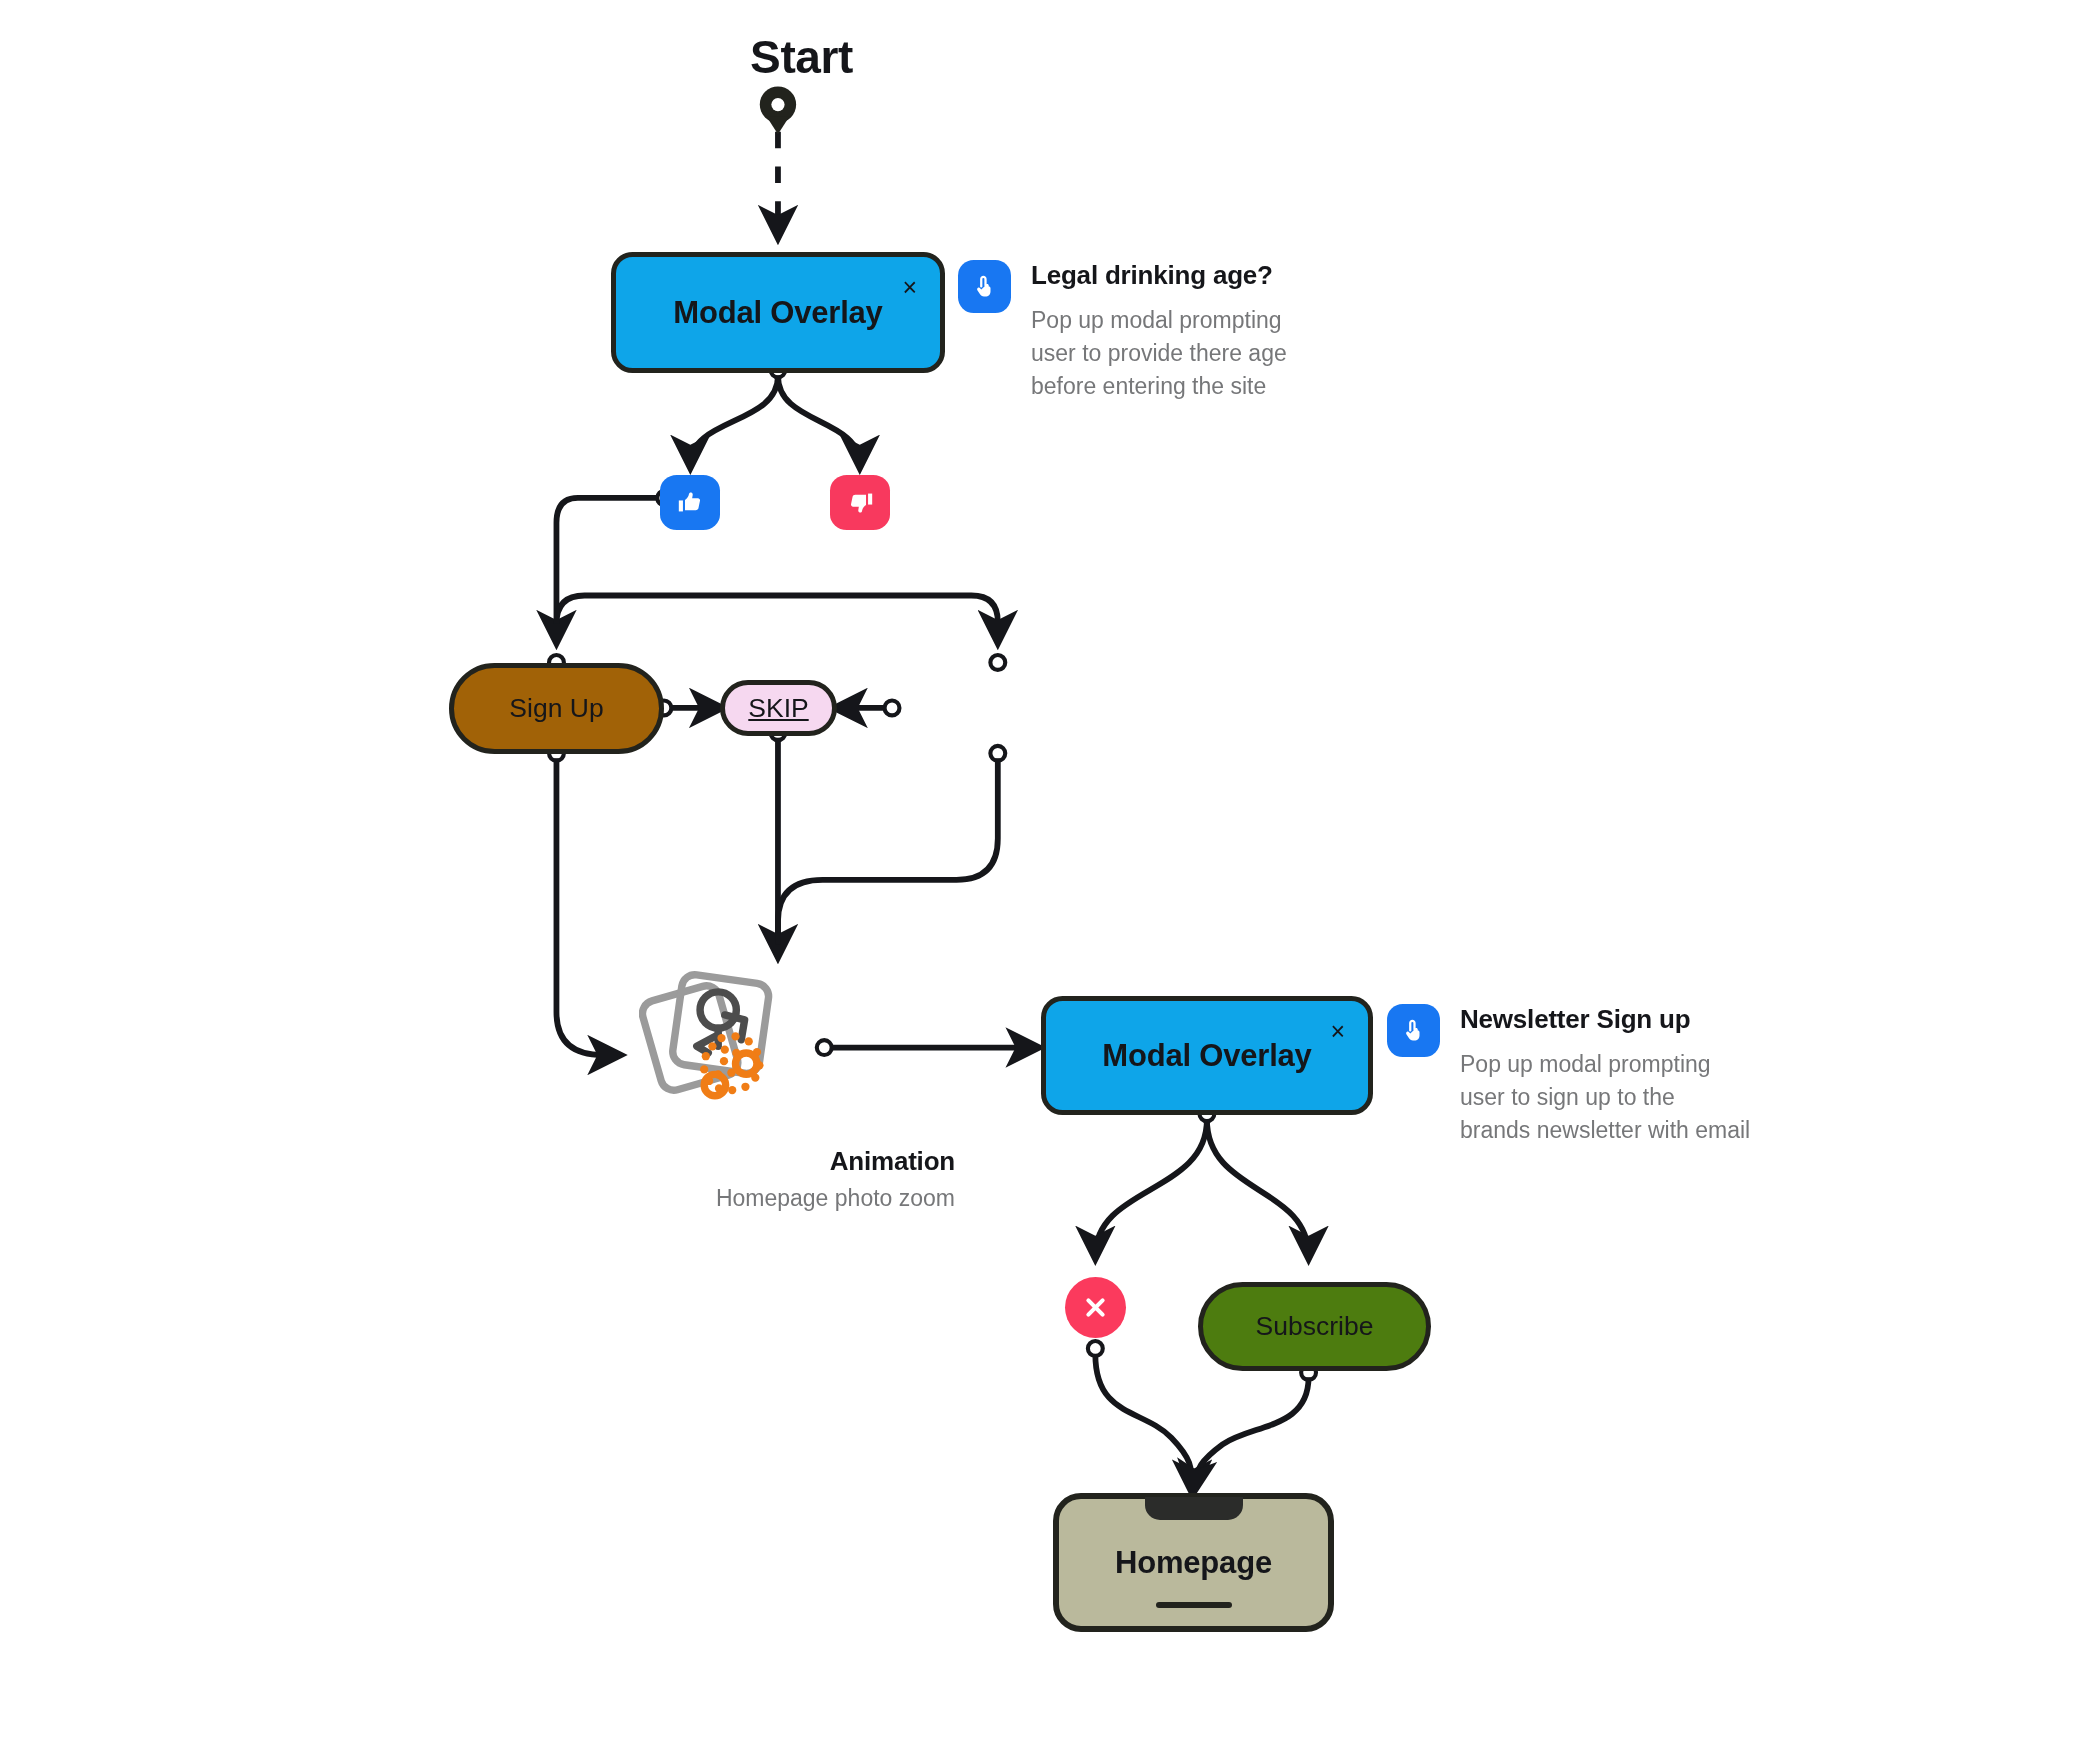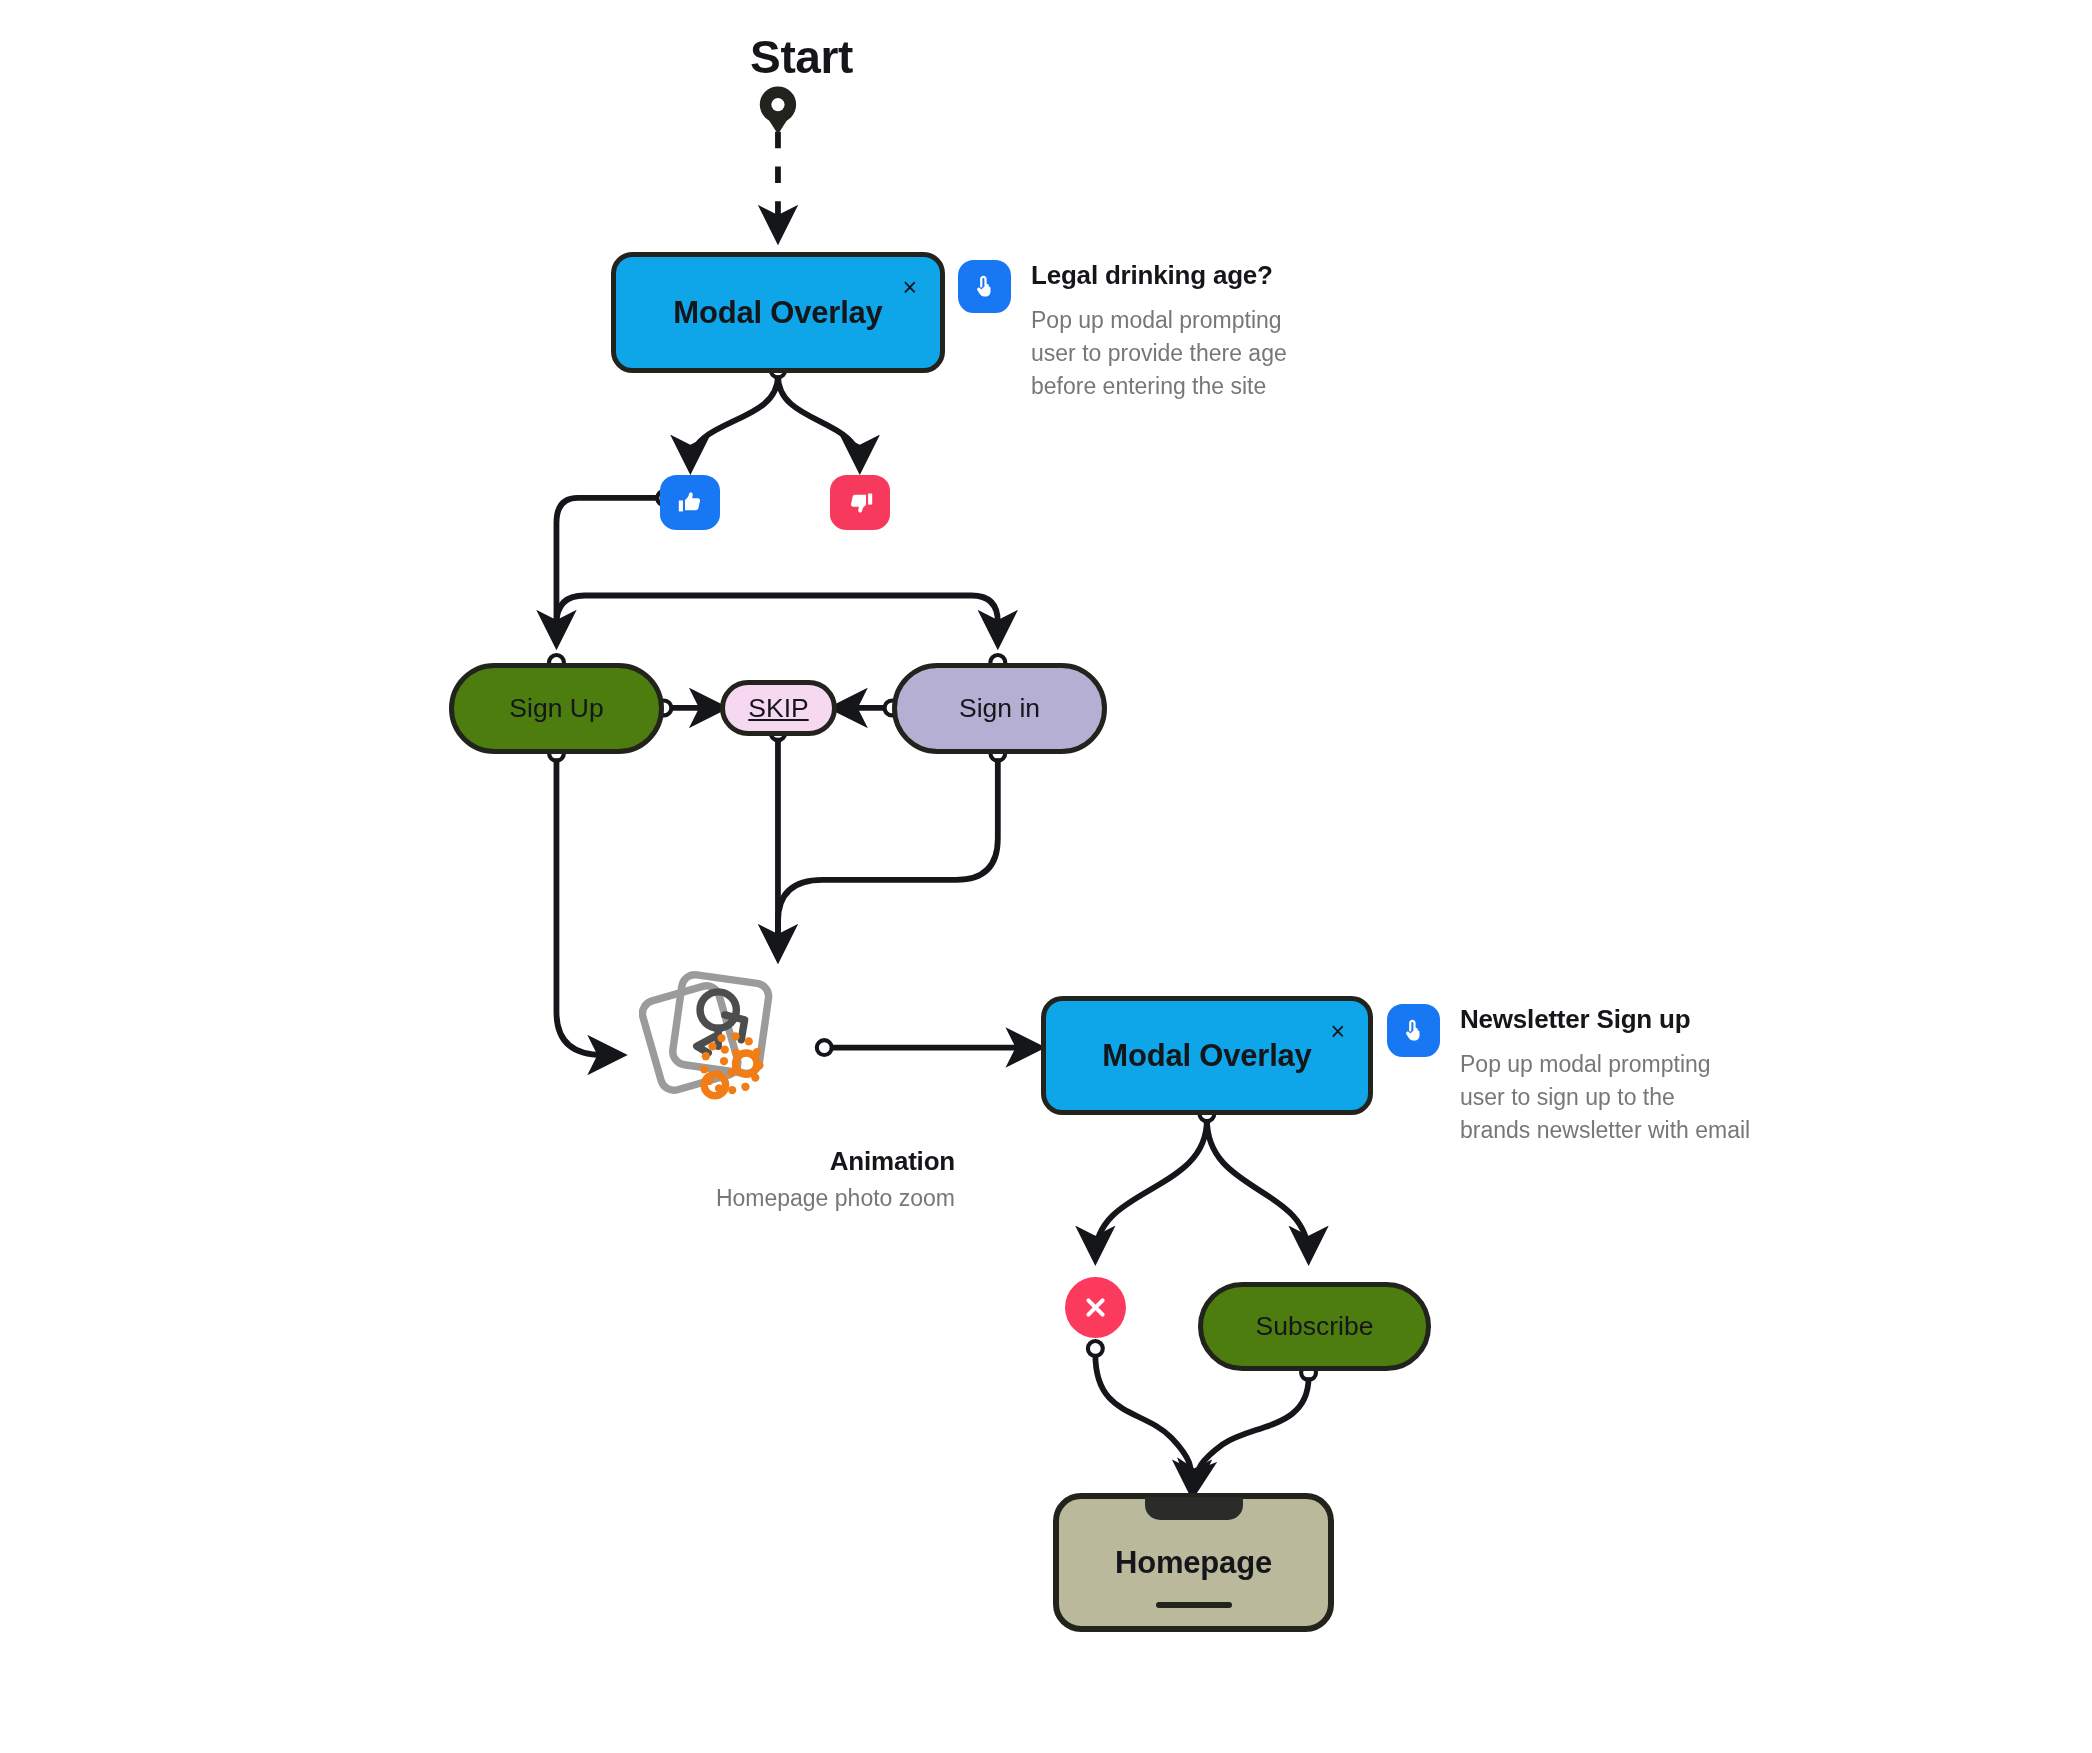--- a/index.html
+++ b/index.html
@@ -70,21 +70,21 @@
     color: #15161a;
     font-family: "Liberation Sans", sans-serif;
   }
   
   .pill {
     border: 5.8px solid #22231d;
     border-radius: 826px;
     font-size: 26.5px;
     color: #15161a;
   }
-  .pill-signup  { background: #4d7c0f; }
+  .pill-signup  { background: #a16207; }
   .pill-skip    { background: #f6d8f0; }
   .pill-signin  { background: #b5afd4; }
   .pill-subscribe { background: #4d7c0f; }
   
   .chip {
     border-radius: 28%;
   }
   .chip-up   { background: #1877f2; }
   .chip-down { background: #f8395e; }
   .chip-x {
@@ -273,23 +273,20 @@
   </div>
 
   <div class="node pill pill-signup" style="left:420px; top:651px; width:215px; height:91px;">
     <span>Sign Up</span>
   </div>
 
   <div class="node pill pill-skip" style="left:691px; top:668px; width:117px; height:56px;text-decoration:underline;">
     <span>SKIP</span>
   </div>
 
-  <div class="node pill pill-signin" style="left:863px; top:651px; width:215px; height:91px;">
-    <span>Sign in</span>
-  </div>
 
   <div class="anim-icon" style="left:610px; top:955px; width:165px; height:157px;">
     <svg width="165" height="157" viewBox="0 0 200 190" aria-hidden="true">
 
       <rect x="14" y="30" width="96" height="112" rx="16" ry="16" transform="rotate(-16 62 86)" fill="none" stroke="#9b9b9b" stroke-width="9"></rect>
 
       <rect x="46" y="14" width="106" height="110" rx="16" ry="16" transform="rotate(8 99 69)" fill="none" stroke="#9b9b9b" stroke-width="9"></rect>
 
       <circle cx="96" cy="52" r="22" fill="none" stroke="#4d4d4d" stroke-width="9"></circle>
       <path d="M96 74 L96 96" fill="none" stroke="#4d4d4d" stroke-width="9" stroke-linecap="round"></path>

